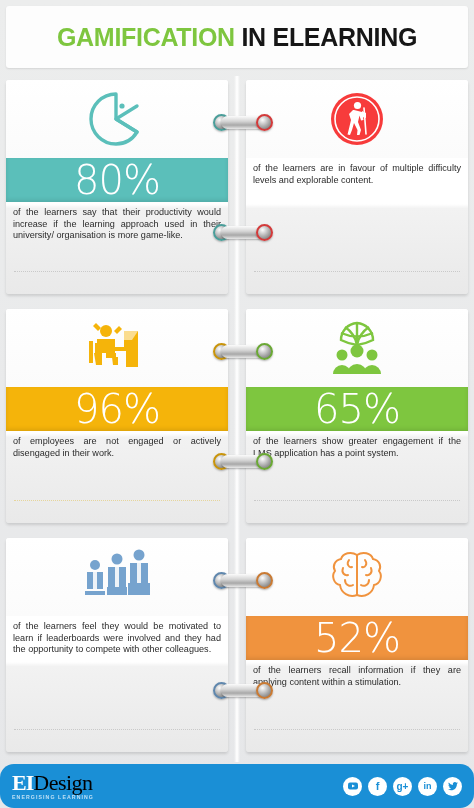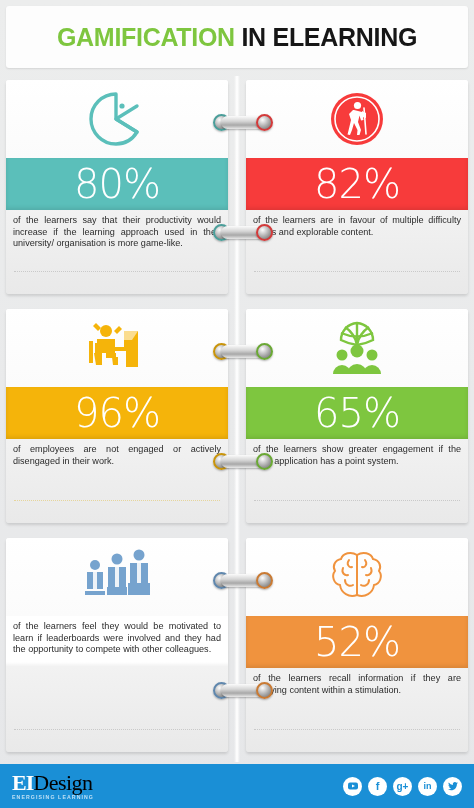--- a/index.html
+++ b/index.html
@@ -49,21 +49,21 @@
   .card.right { left: 240px; }
 
   .icon-area {
     height: 78px;
     display: flex; align-items: center; justify-content: center;
     background: linear-gradient(180deg,#ffffff 0%,#fbfbfb 100%);
   }
   .icon-area svg { display: block; }
 
   .pct-bar {
-    height: 52px;
+    height: 44px;
     display: flex; align-items: center; justify-content: center;
     box-shadow: inset 0 -2px 4px rgba(0,0,0,.10);
   }
   .pct {
     color: #ffffff;
     font-size: 40px;
     font-weight: 300;
     font-family: "DejaVu Sans", sans-serif;
     line-height: 1;
     letter-spacing: -1px;
@@ -116,20 +116,21 @@
     z-index: 4; pointer-events: none;
   }
 
   
   .footer {
     position: absolute; left: 0; bottom: 0;
     width: 474px; height: 44px;
     background: #1a8fd6;
     display: flex; align-items: center; justify-content: space-between;
     padding: 0 12px;
+    border-radius: 14px;
   }
   .logo { display: flex; flex-direction: column; line-height: 1; }
   .logo-top { display: flex; align-items: baseline; }
   .logo-ei {
     color: #ffffff; font-weight: bold; font-size: 22px;
     font-family: "Liberation Serif", serif; letter-spacing: -1px;
   }
   .logo-design {
     color: #000000; font-size: 22px;
     font-family: "Liberation Serif", serif; letter-spacing: -0.5px;
@@ -185,23 +186,20 @@
           <span>
             <svg width="62" height="58" viewBox="0 0 62 58">
               <circle cx="31" cy="29" r="26" fill="#F73B3B"></circle>
               <circle cx="31" cy="29" r="22" fill="none" stroke="#ffffff" stroke-width="1.6"></circle>
               <circle cx="31.5" cy="15.5" r="3.6" fill="#ffffff"></circle>
               <path d="M28 20 L36 22 L37.5 30 L35 30.5 L33.5 25.5 L32 32 L35 40 L33.5 45 L31 45 L31.5 40 L28 33 L26 40 L24 45 L21.5 44.5 L23 38.5 L25 30 L23 24 L27 20 Z" fill="#ffffff"></path>
               <path d="M38 18 L40 44" stroke="#ffffff" stroke-width="1.6" stroke-linecap="round"></path>
               <path d="M36 21 L40 23 L40 28 L36 27 Z" fill="#ffffff"></path>
             </svg>
           </span>
-        </div>
-        <div class="pct-bar" style="background:#F73B3B">
-          <span class="pct">82%</span>
         </div>
         <div class="desc">of the learners are in favour of multiple difficulty levels and explorable content.</div>
         <div class="perf"></div>
       </div>
 
       <div class="ring" style="top:38px">
         <span class="end l" style="border-color:#4a9e9a"></span>
         <span class="bar"></span>
         <span class="end r" style="border-color:#d33a3a"></span>
       </div>

